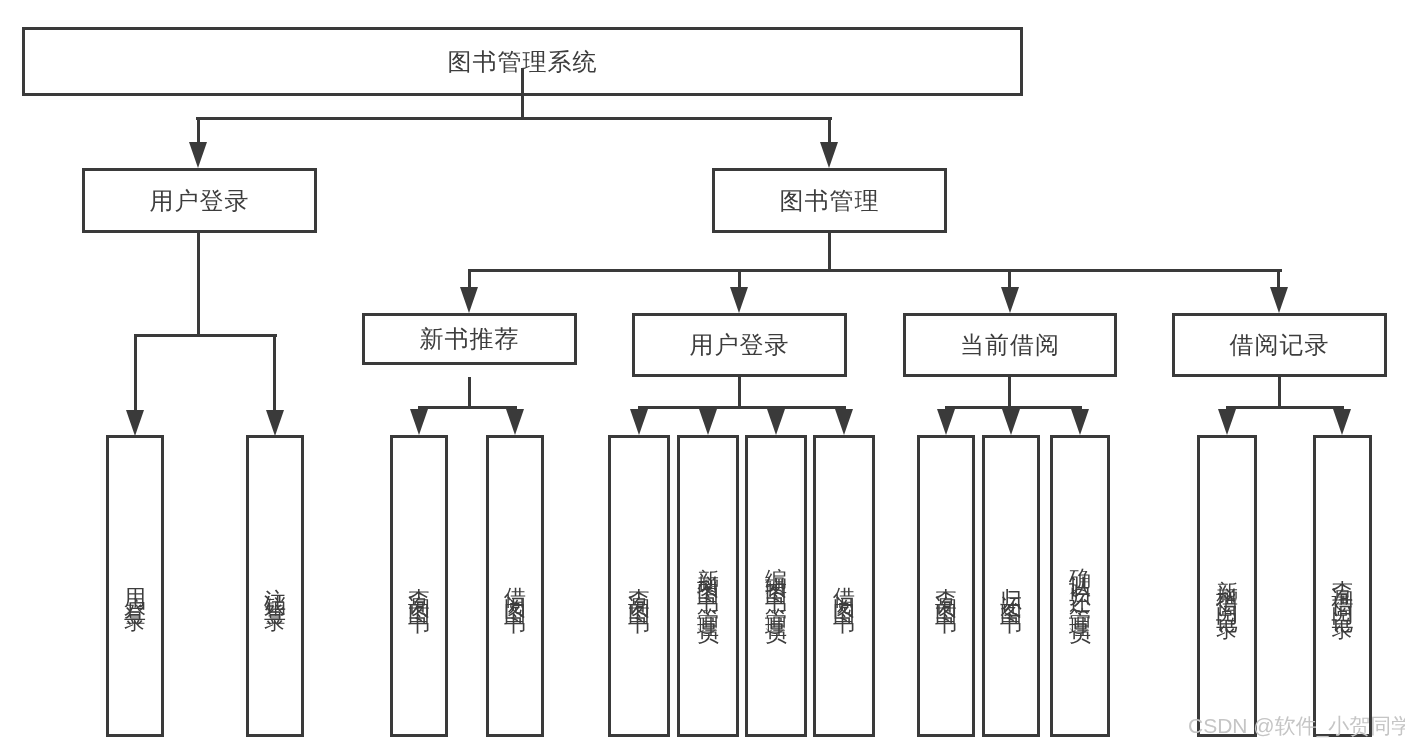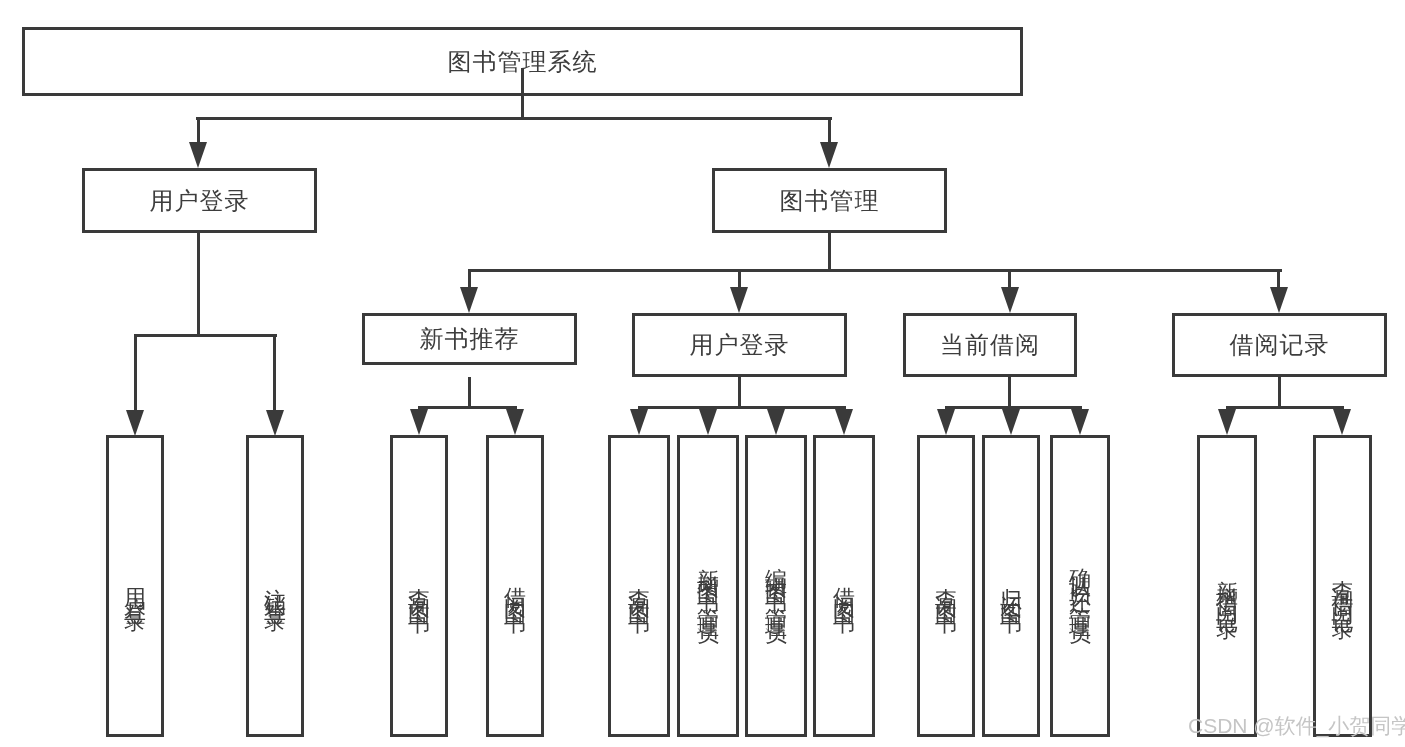--- a/index.html
+++ b/index.html
@@ -99,21 +99,21 @@
   <div class="arrow" style="left:1001px;top:287px;"></div>
   <div class="line" style="left:1277px;top:269px;width:3px;height:18px;"></div>
   <div class="arrow" style="left:1270px;top:287px;"></div>
 
   <div class="hbox" style="left:362px;top:313px;width:215px;height:52px;">
     <span>新书推荐</span>
   </div>
   <div class="hbox" style="left:632px;top:313px;width:215px;height:64px;">
     <span>用户登录</span>
   </div>
-  <div class="hbox" style="left:903px;top:313px;width:174px;height:64px;align-items:center;">
+  <div class="hbox" style="left:903px;top:313px;width:214px;height:64px;align-items:center;">
     <span>当前借阅</span>
   </div>
   <div class="hbox" style="left:1172px;top:313px;width:215px;height:64px;">
     <span>借阅记录</span>
   </div>
 
   <div class="line" style="left:468px;top:377px;width:3px;height:32px;"></div>
   <div class="line" style="left:418px;top:406px;width:99px;height:3px;"></div>
   <div class="arrow" style="left:410px;top:409px;"></div>
   <div class="arrow" style="left:506px;top:409px;"></div>

